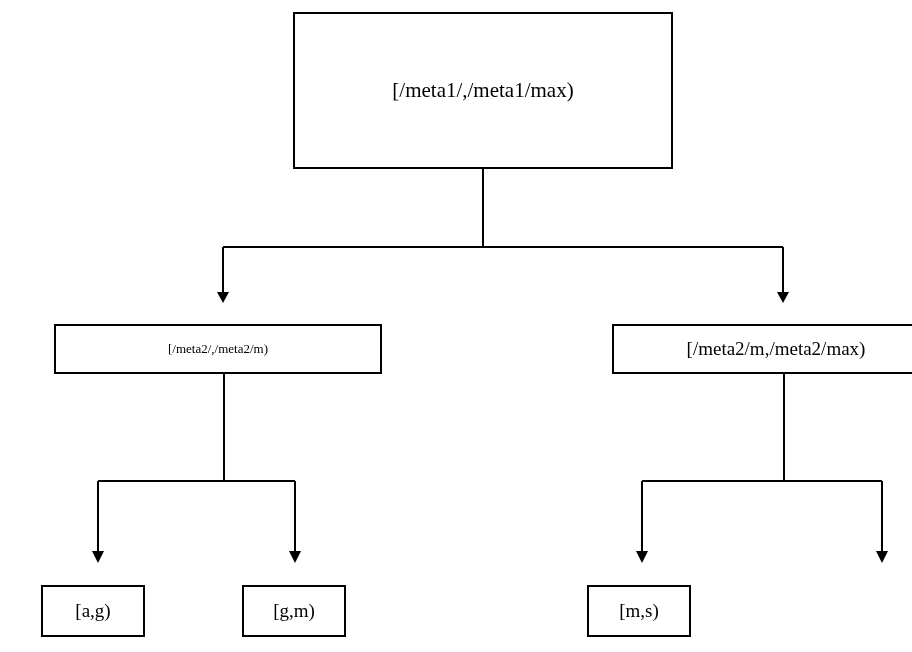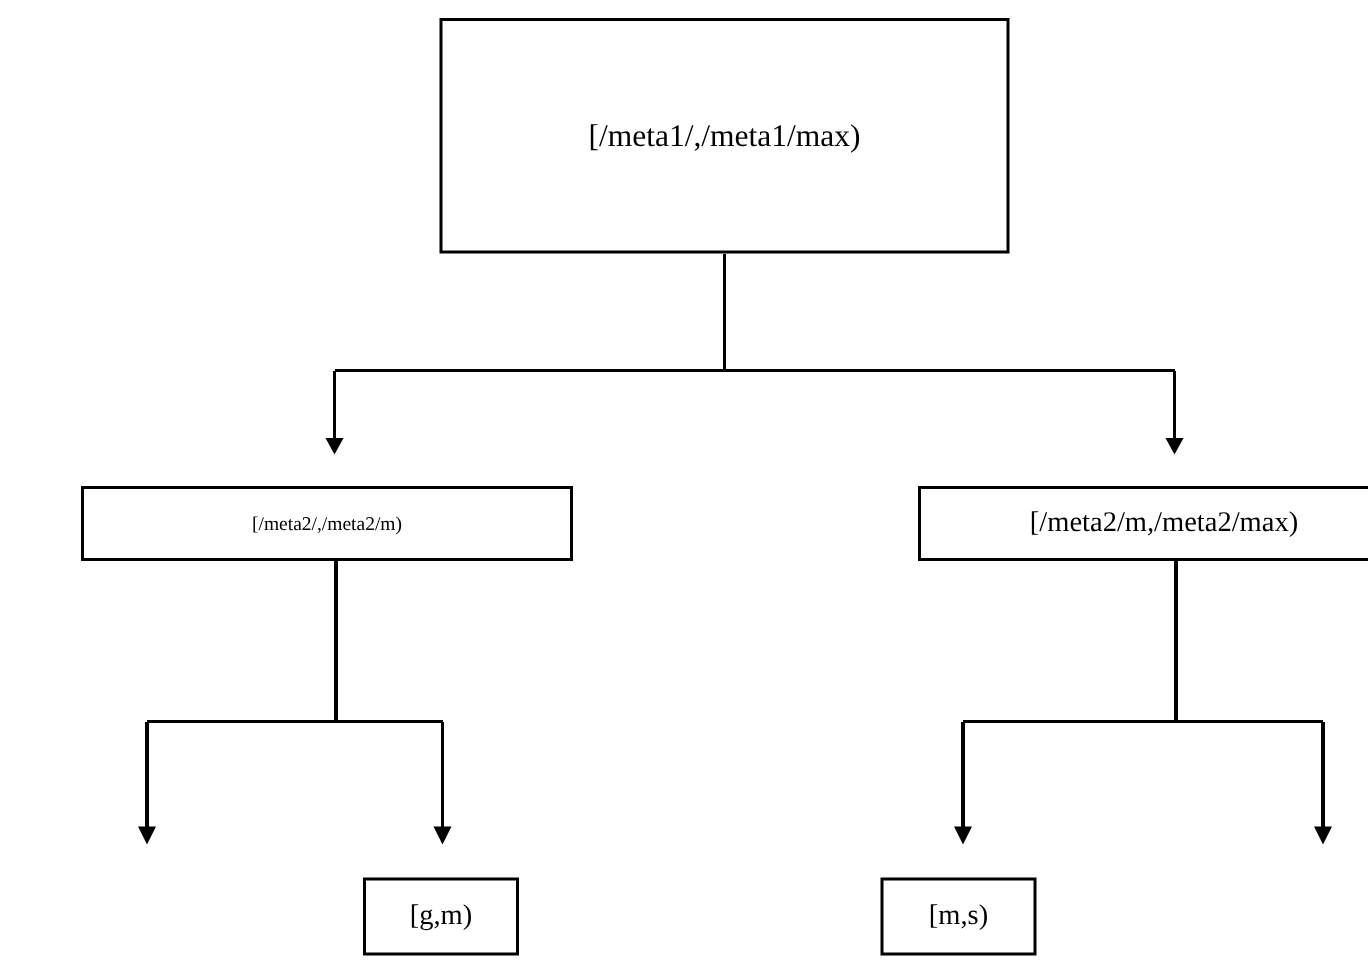--- a/index.html
+++ b/index.html
@@ -109,20 +109,23 @@
   </div>
 
   <div class="node node-mid-left">
     <span>[/meta2/,/meta2/m)</span>
   </div>
 
   <div class="node node-mid-right">
     <span>[/meta2/m,/meta2/max)</span>
   </div>
 
+  <div class="node node-leaf leaf-0">
+    <span>[a,g)</span>
+  </div>
 
   <div class="node node-leaf leaf-2">
     <span>[m,s)</span>
   </div>
 
   <div class="node node-leaf leaf-1">
     <span>[g,m)</span>
   </div>
 
 

